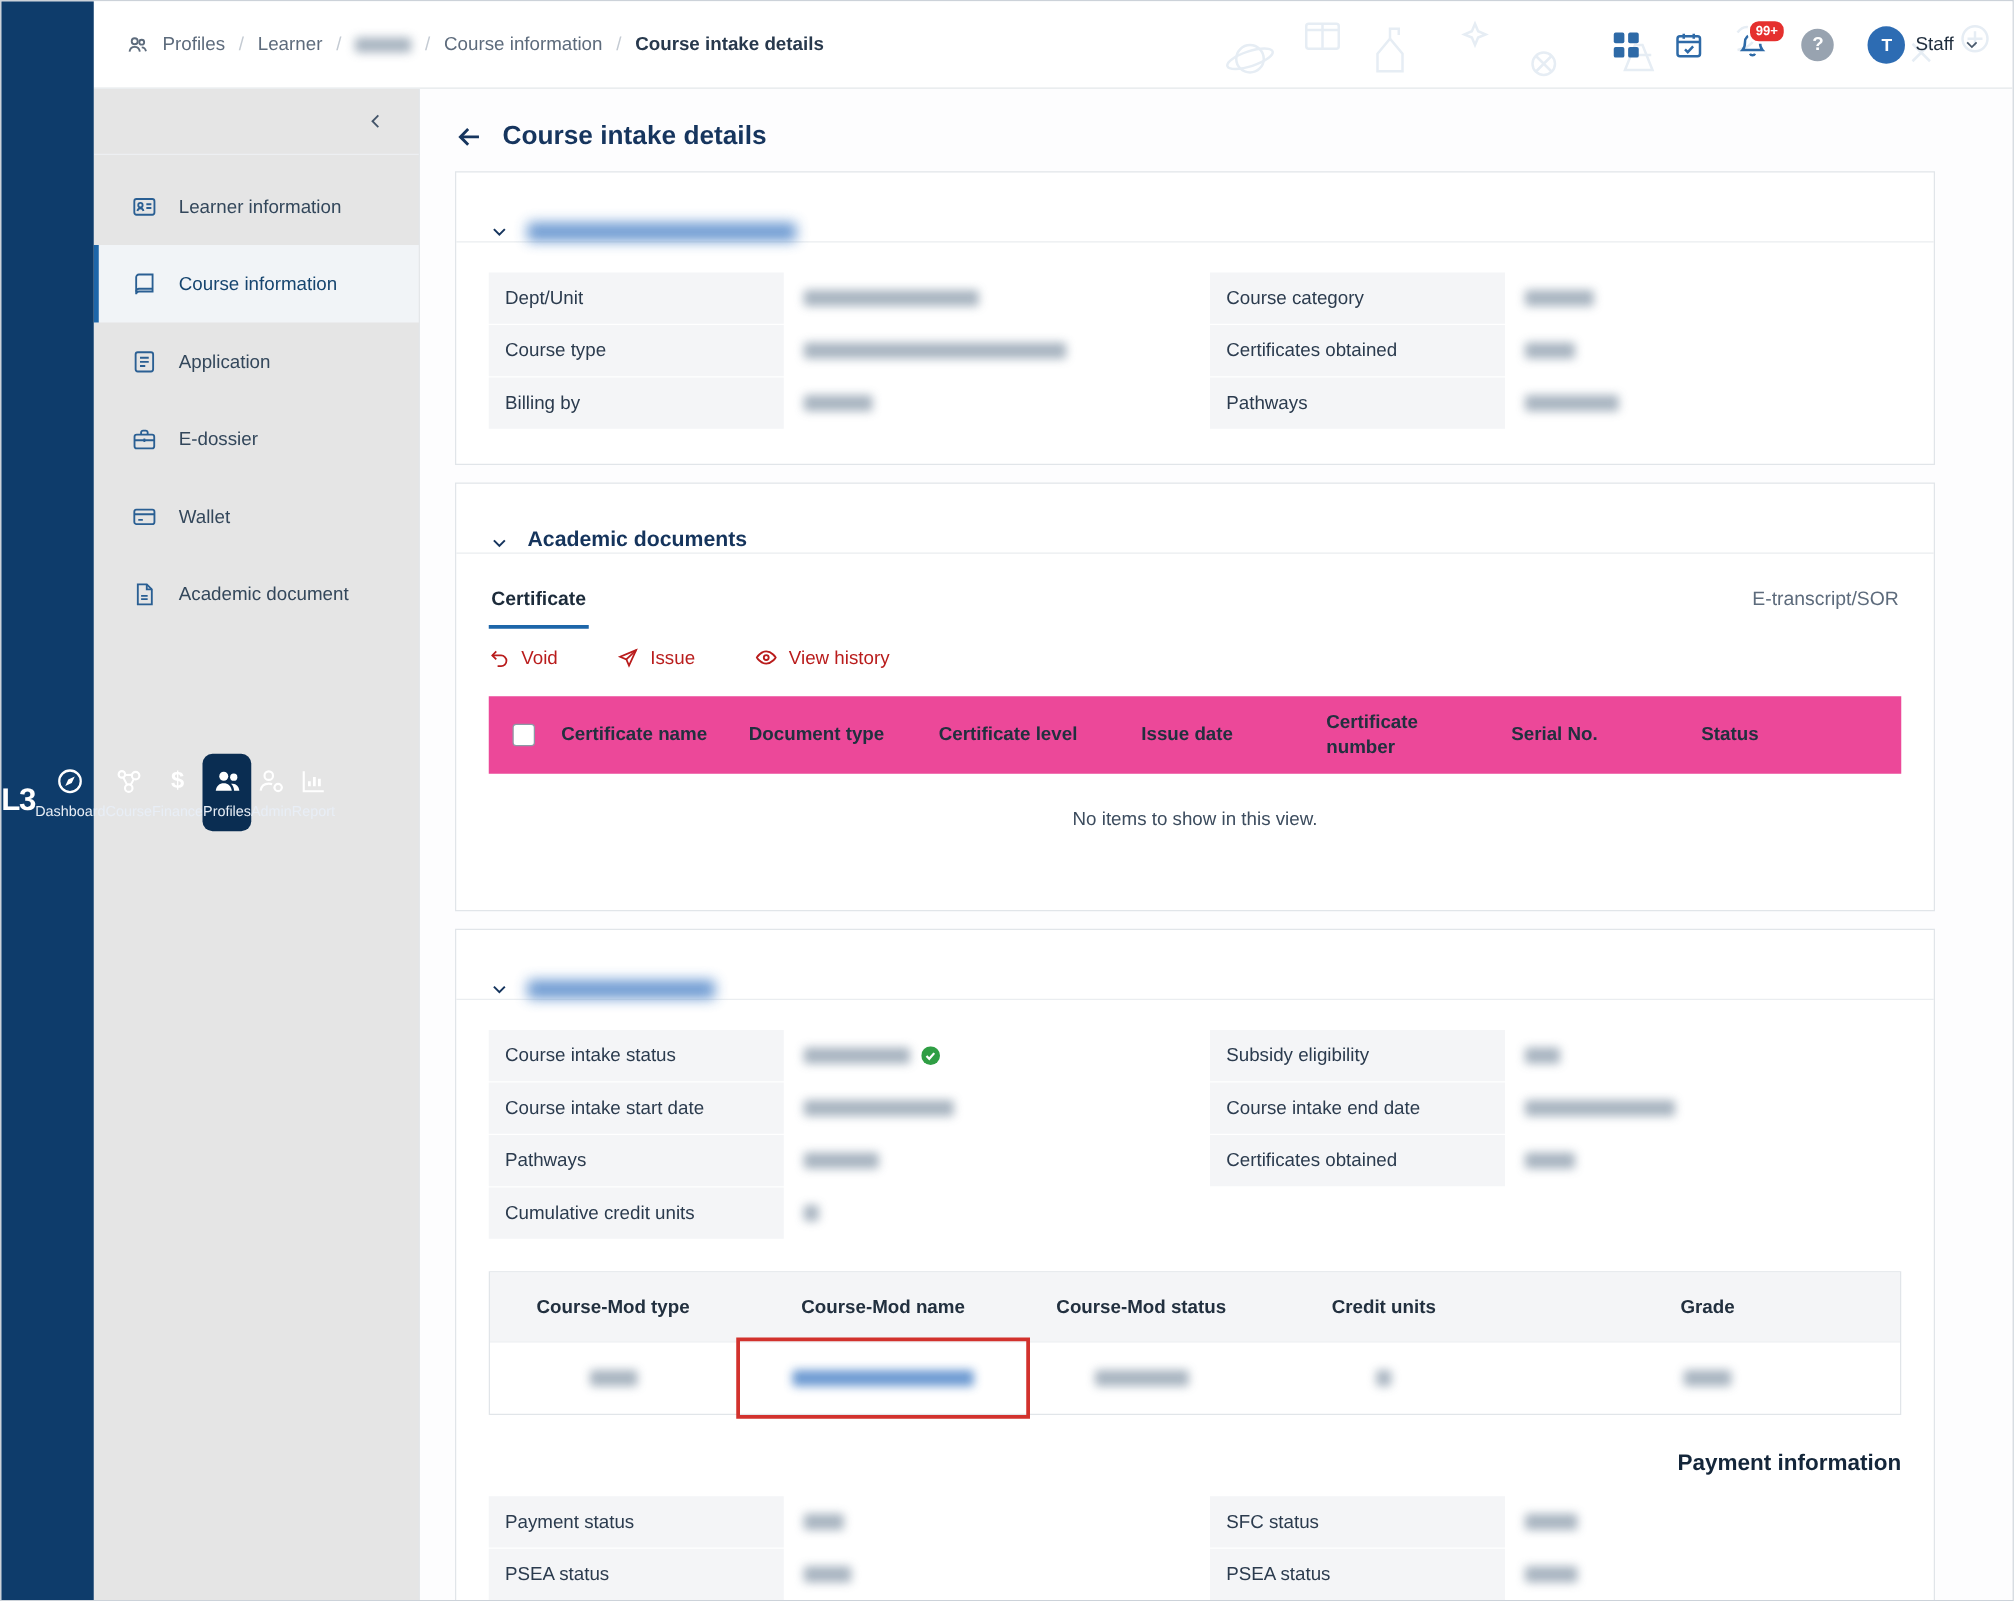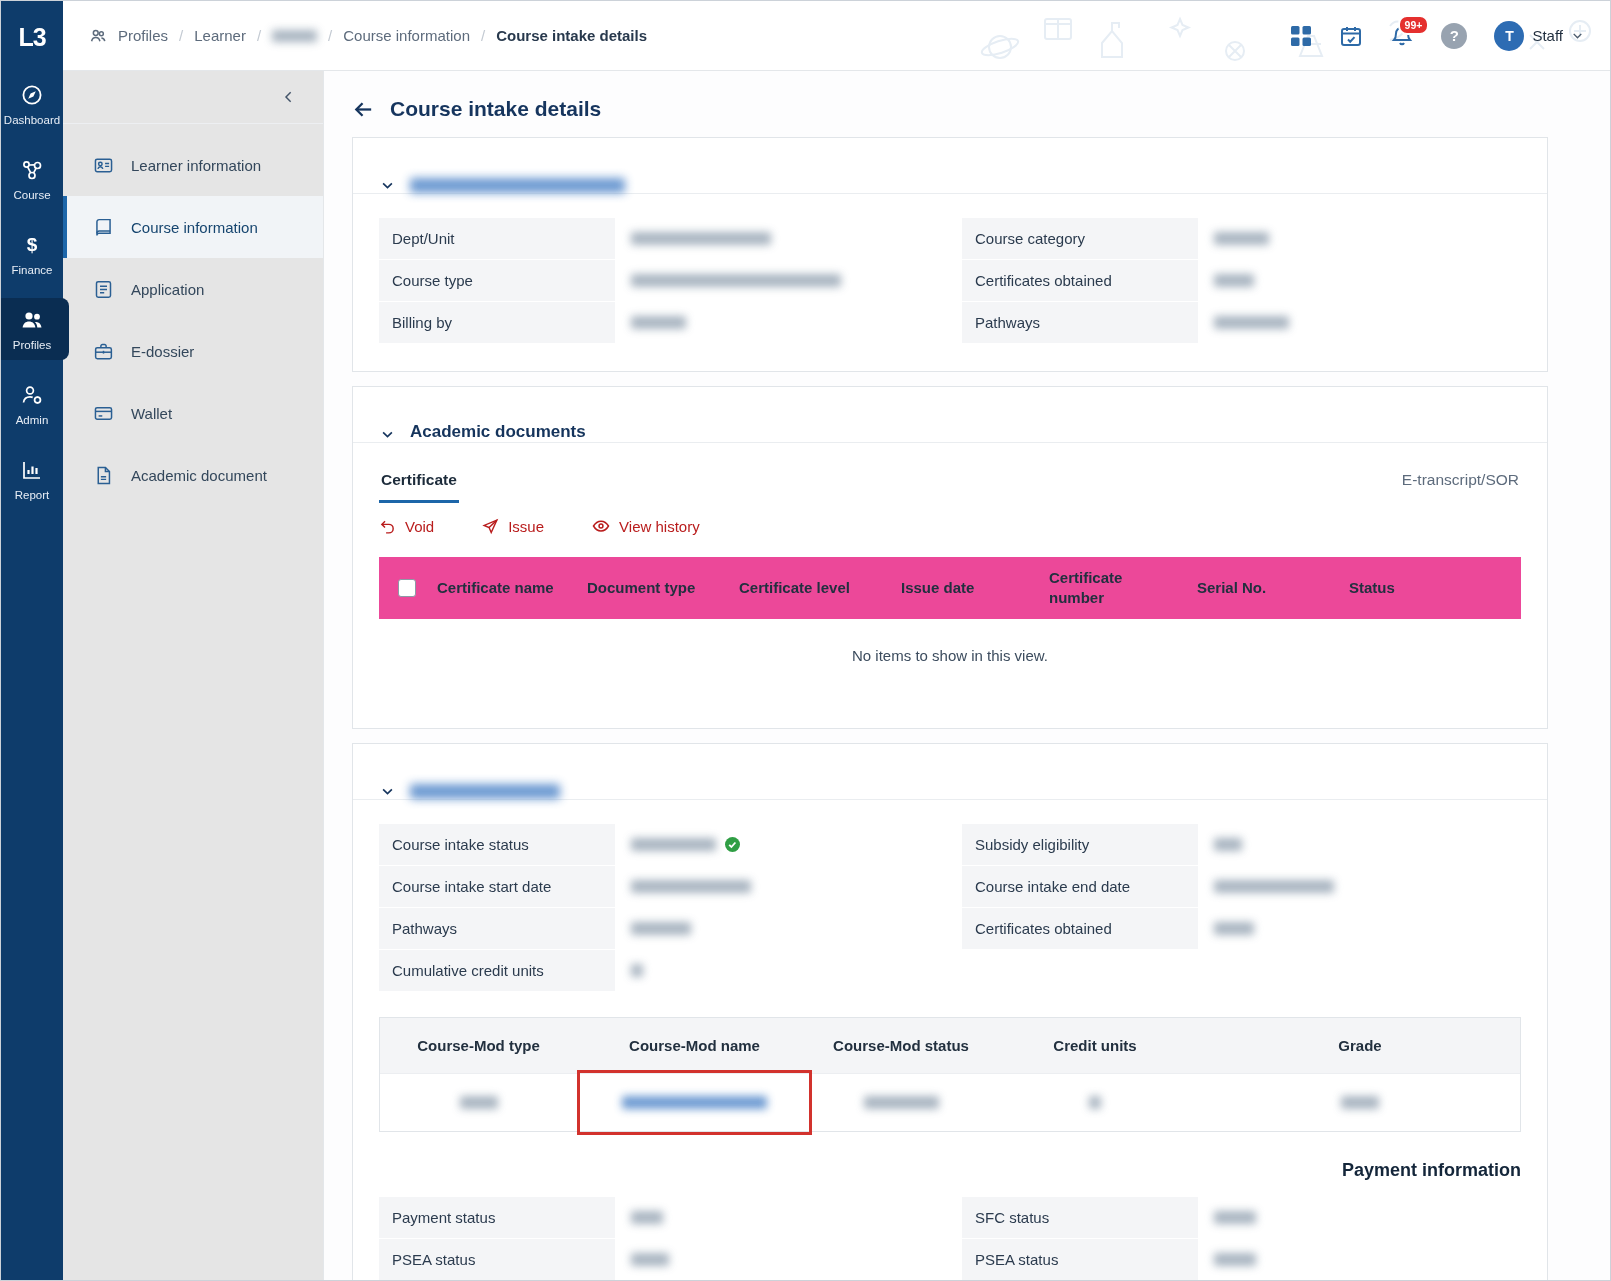--- a/index.html
+++ b/index.html
@@ -7,22 +7,22 @@
   body {
     font-family: "Liberation Sans", sans-serif;
     background: #fff;
     overflow: hidden;
     border: 1px solid #ccd2d9;
   }
   #app { display: flex; height: 100%; }
 
   
   .leftnav {
-    width: 62px; background: #0e3c6b; flex-shrink: 0;
-    display: flex; flex-direction: column; align-items: center; color: #fff; z-index: 6;
+    width: 74px; background: #0e3c6b; flex-shrink: 0;
+    display: flex; flex-direction: row; align-items: center; color: #fff; z-index: 6;
   }
   .logo { height: 72px; display: flex; align-items: center; justify-content: center;
     font-size: 25px; font-weight: 800; letter-spacing: -1px; cursor: pointer; }
   .nav-item { width: 74px; border-radius: 8px; margin-bottom: 13px; padding: 10px 0 9px;
     display: flex; flex-direction: column; align-items: center; gap: 7px; cursor: pointer; }
   .nav-item.active { background: #0a2d52; }
   .nav-label { font-size: 11.5px; color: #e8eef6; }
   .nav-icon { height: 24px; display: flex; align-items: center; justify-content: center; color: #fff; }
   .dollar-icon::after { content: "$"; font-size: 19px; font-weight: bold; }
 

